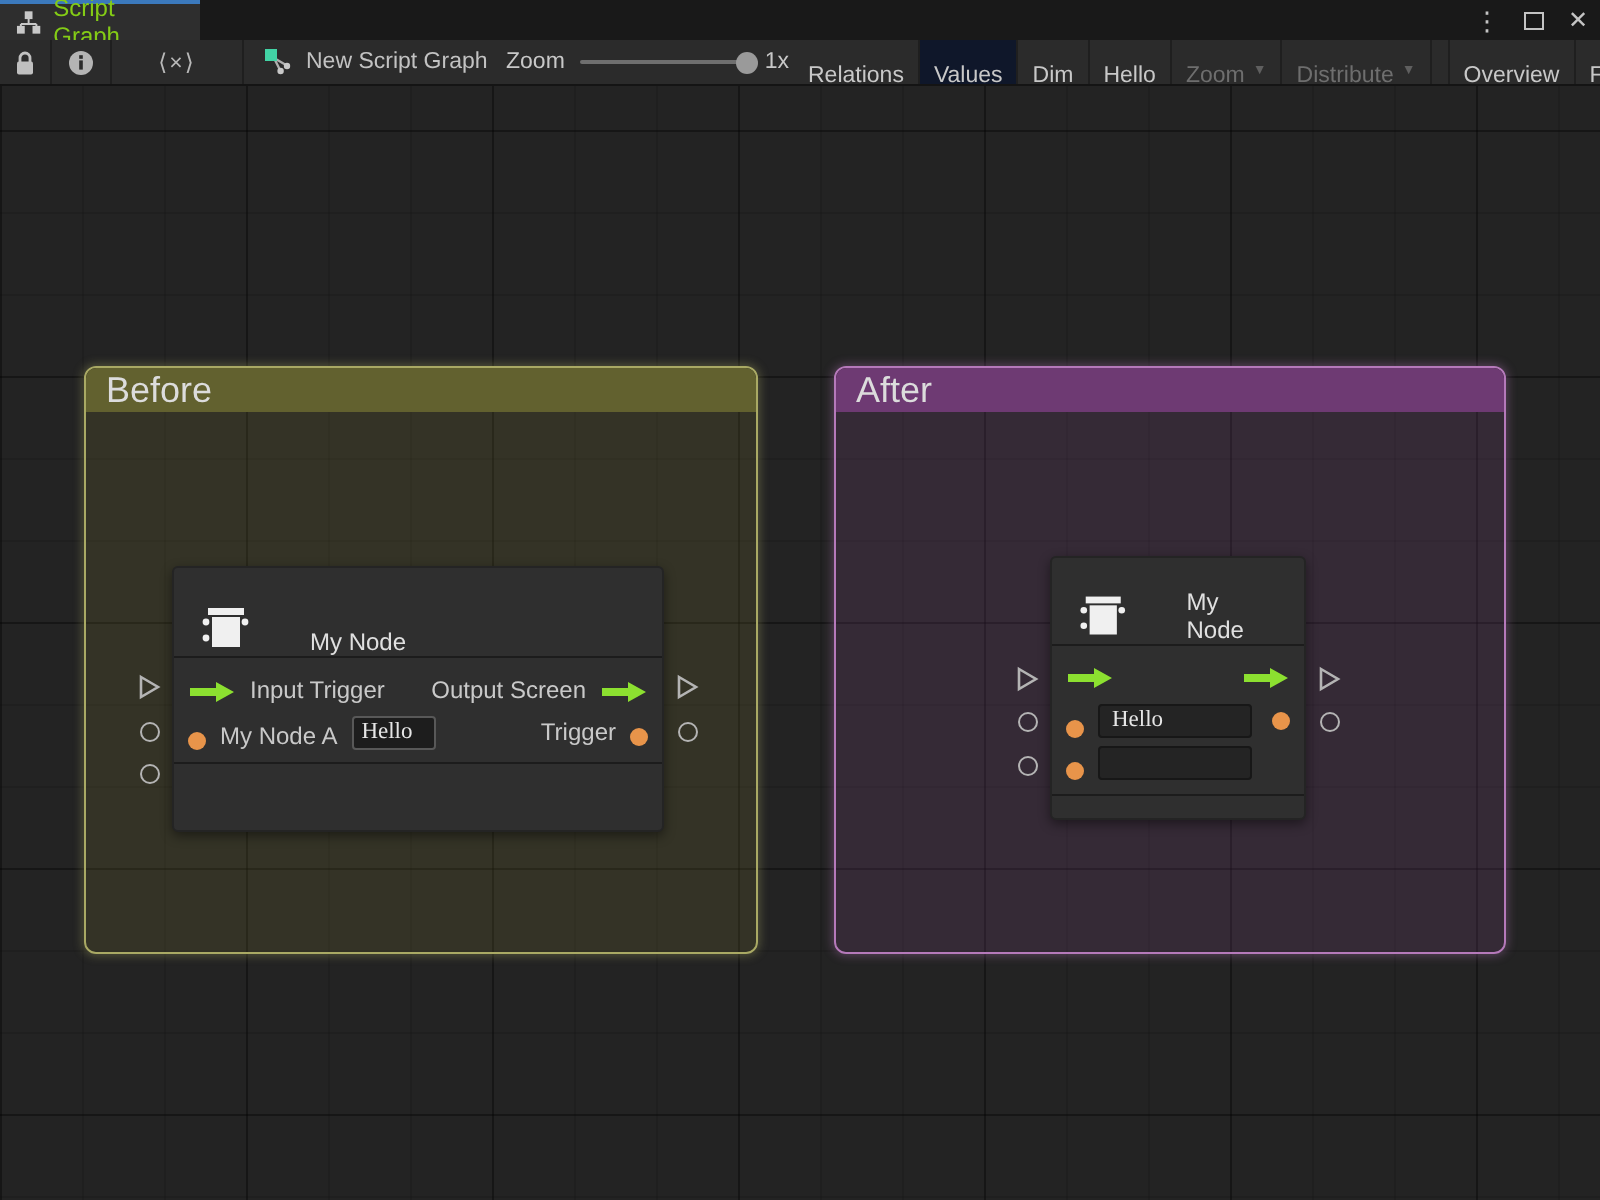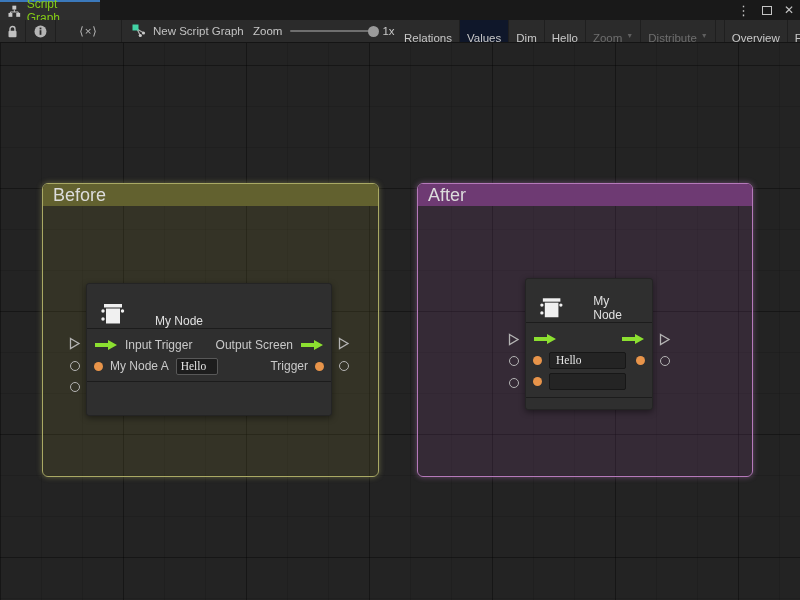--- a/index.html
+++ b/index.html
@@ -60,21 +60,21 @@
   .group.after .group-header { background:var(--after-header,#6e3a73); }
   .group.after .group-body { background:var(--after-body,rgba(175,95,185,0.13)); }
 
   
   .node { position:absolute; background:#2f2f2f; border:1px solid #242424; border-radius:3px;
           box-shadow:0 2px 6px rgba(0,0,0,0.45); color:#c9c9c9; font-size:12px; }
   .node-header { display:flex; align-items:flex-end; gap:29px; padding:0 12px; border-bottom:1px solid #1c1c1c; }
   .node-title { color:#e0e0e0; }
   .node-body { padding:5px 0 4px 0; }
   .node-row { height:21.5px; display:flex; align-items:center; justify-content:space-between; padding:0 7px; }
-  .row-side { display:flex; align-items:center; gap:7px; }
+  .row-side { display:flex; align-items:flex-end; gap:7px; }
   .node-footer { border-top:1px solid #1c1c1c; }
   .node.before-node { left:86px; top:240px; width:246px; height:133px; }
   .node.before-node .node-header { height:45px; }
   .node.before-node .node-footer { height:12px; }
   .node.after-node { left:525px; top:235px; width:128px; height:132px; }
   .node.after-node .node-header { height:44px; }
   .node.after-node .node-footer { height:14px; }
 
   .arrow-icon { display:block; }
   .dot { width:9px; height:9px; border-radius:50%; background:var(--value-port,#e8944a); flex:none; }

